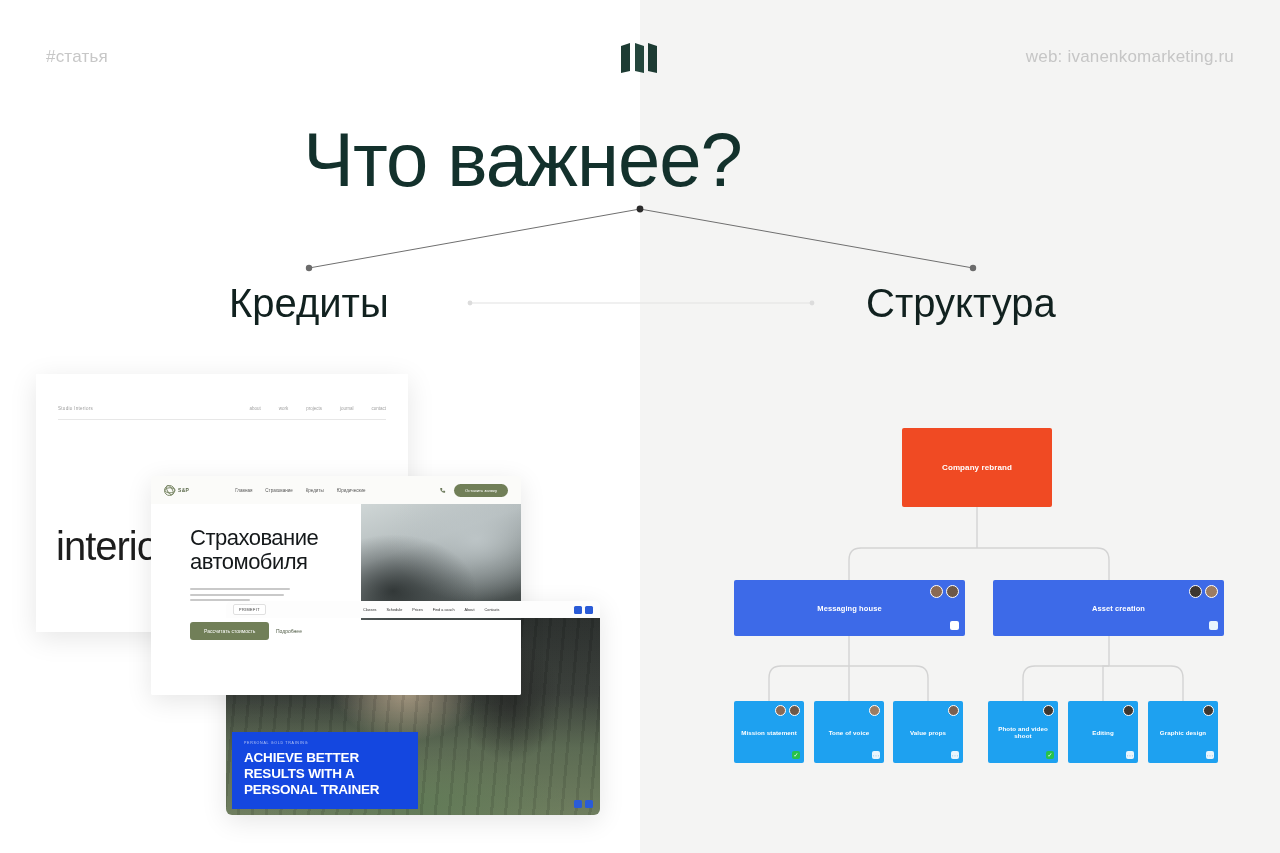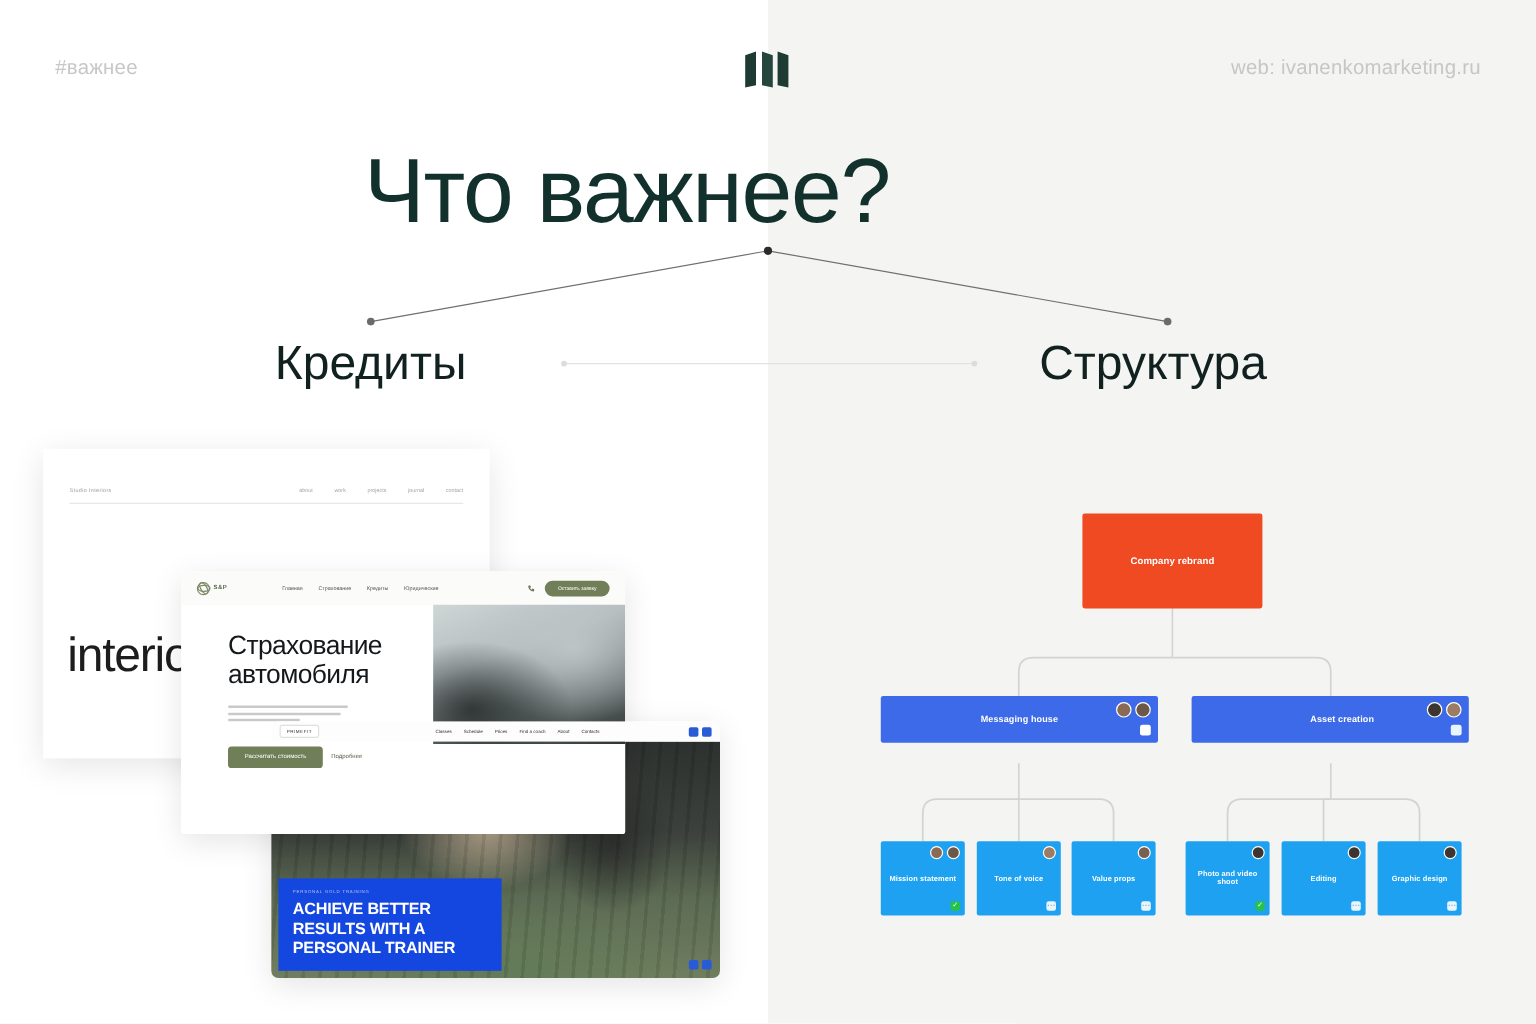--- a/index.html
+++ b/index.html
@@ -187,21 +187,21 @@
   .node {
     position:absolute; border-radius:2px;
     display:flex; align-items:center; justify-content:center;
     text-align:center; color:#fff; padding:4px;
   }
   .node-label { font-size:7.5px; font-weight:700; letter-spacing:.1px; }
 
   #node-root { left:262px; top:428px; width:150px; height:79px; background:#f04a23; }
   #node-root .node-label { font-size:8px; }
 
-  .node-l2 { width:231px; height:39px; background:#3d6ae8; }
+  .node-l2 { width:231px; height:56px; background:#3d6ae8; }
   #node-messaging { left:94px;  top:580px; }
   #node-asset     { left:353px; top:580px;padding-left:24px; }
 
   .node-l3 { width:70px; height:62px; background:#1ea1f0; }
   #node-mission  { left:94px;  top:701px; }
   #node-tone     { left:174px; top:701px; }
   #node-value    { left:253px; top:701px; }
   #node-photo    { left:348px; top:701px; }
   #node-editing  { left:428px; top:701px; }
   #node-graphic  { left:508px; top:701px; }
@@ -228,21 +228,21 @@
   .status.check { background:#27c24c; color:#fff; }
   .status.dots  { background:#e9f5fd; color:#6fa8cf; font-size:7px; }
   .node-l3 .status { right:4px; bottom:4px; width:8px; height:8px; }
 </style>
 </head>
 <body>
 
 <div id="bg-left"></div>
 <div id="bg-right"></div>
 
-<div id="hashtag">#важнее</div>
+<div id="hashtag">#статья</div>
 <div id="website">web: ivanenkomarketing.ru</div>
 
 <div id="logo">
   <svg width="46" height="36" viewBox="0 0 46 36">
     <polygon points="4,6 13,3 13,31 4,33" fill="#1d3b33"></polygon>
     <polygon points="18,3 27,6 27,33 18,31" fill="#24463c"></polygon>
     <polygon points="31,3 40,6 40,33 31,31" fill="#1d3b33"></polygon>
   </svg>
 </div>
 

